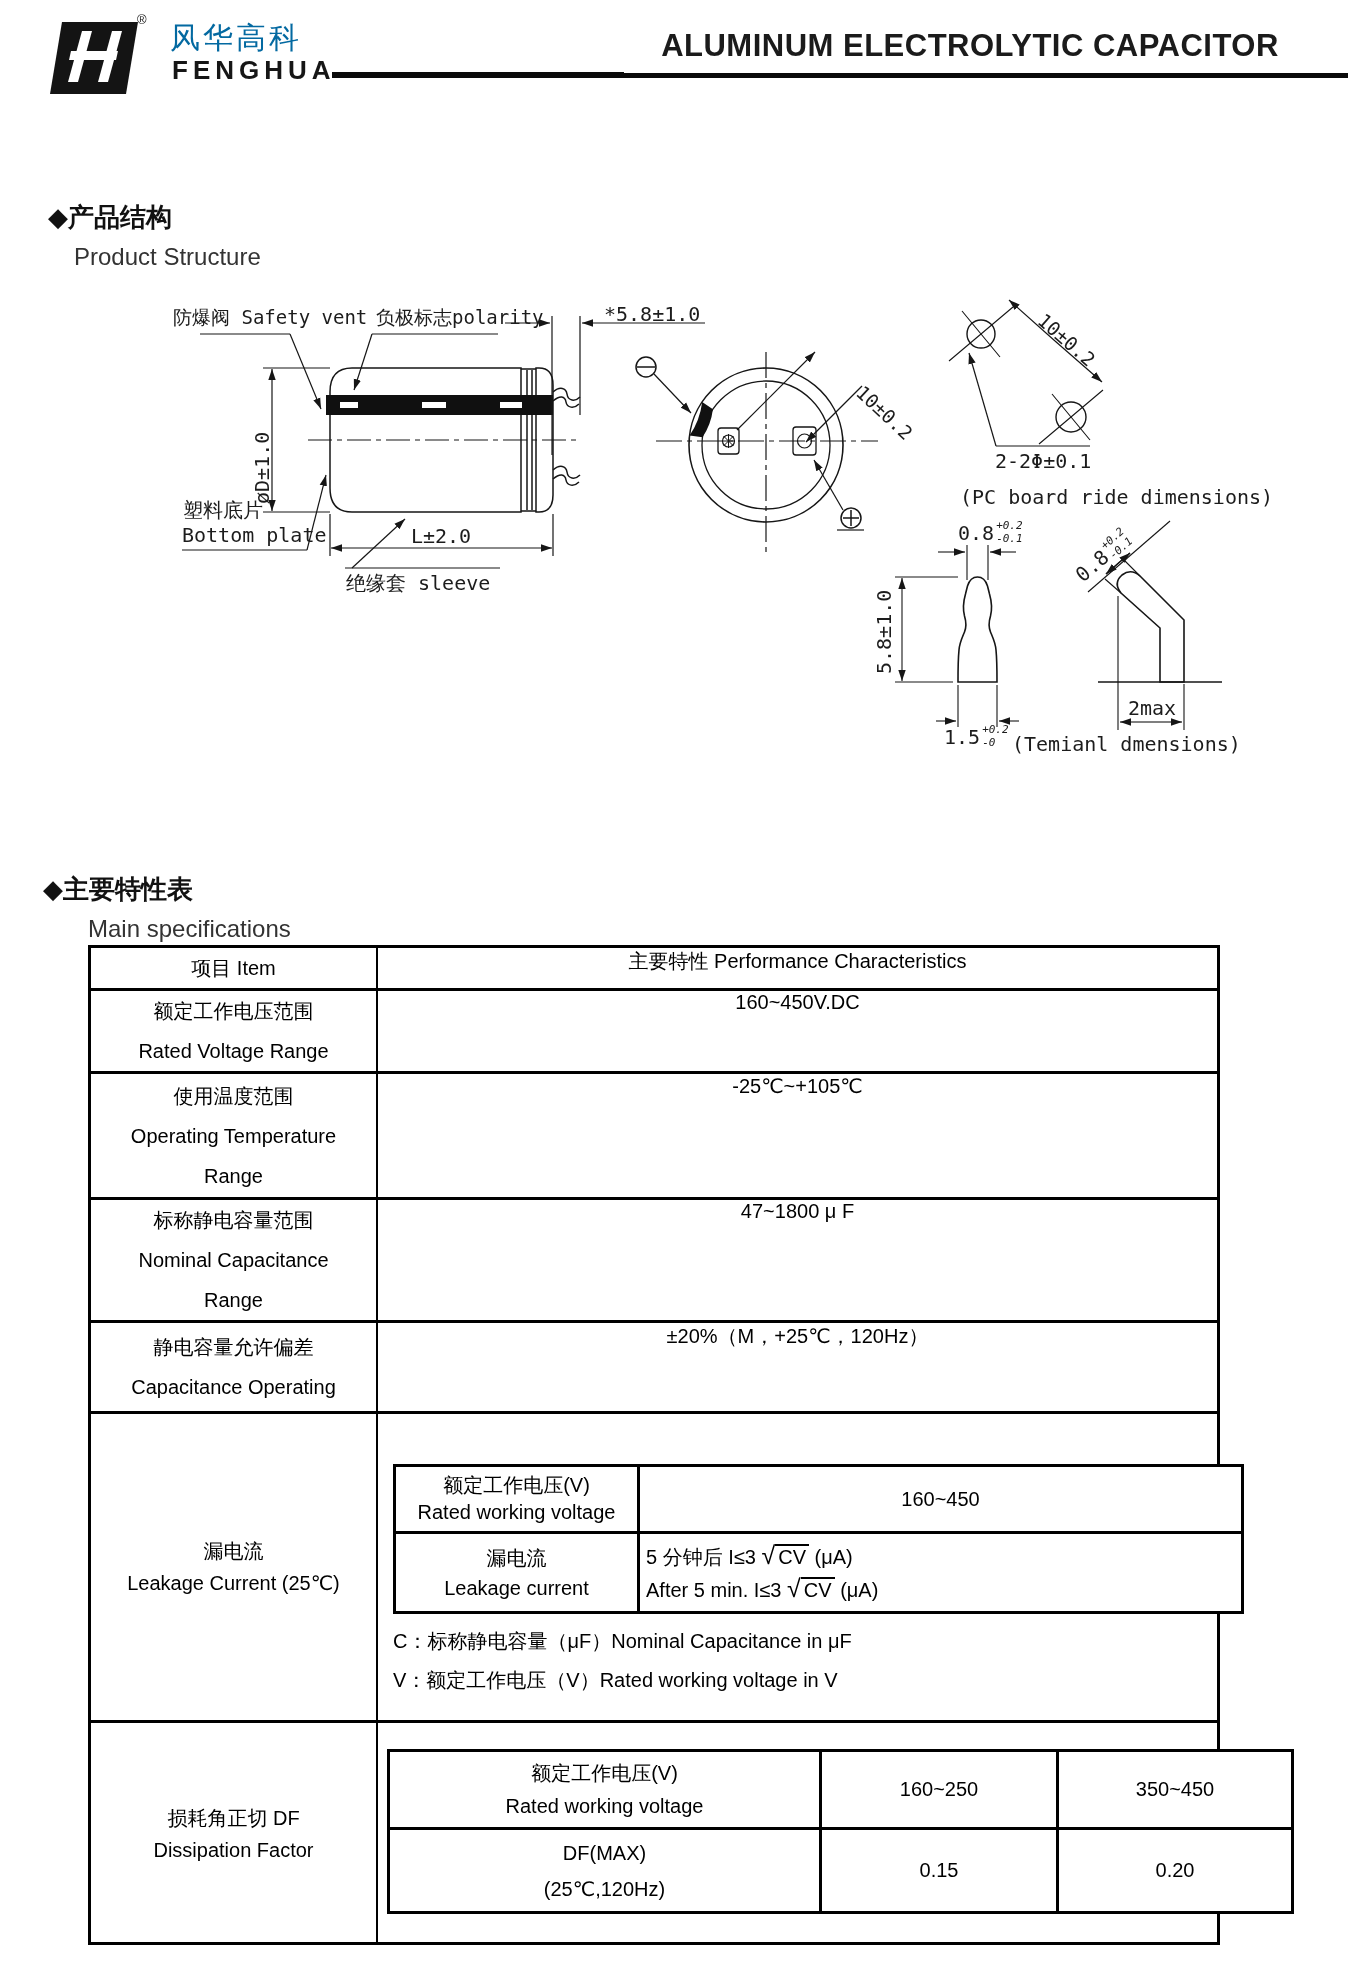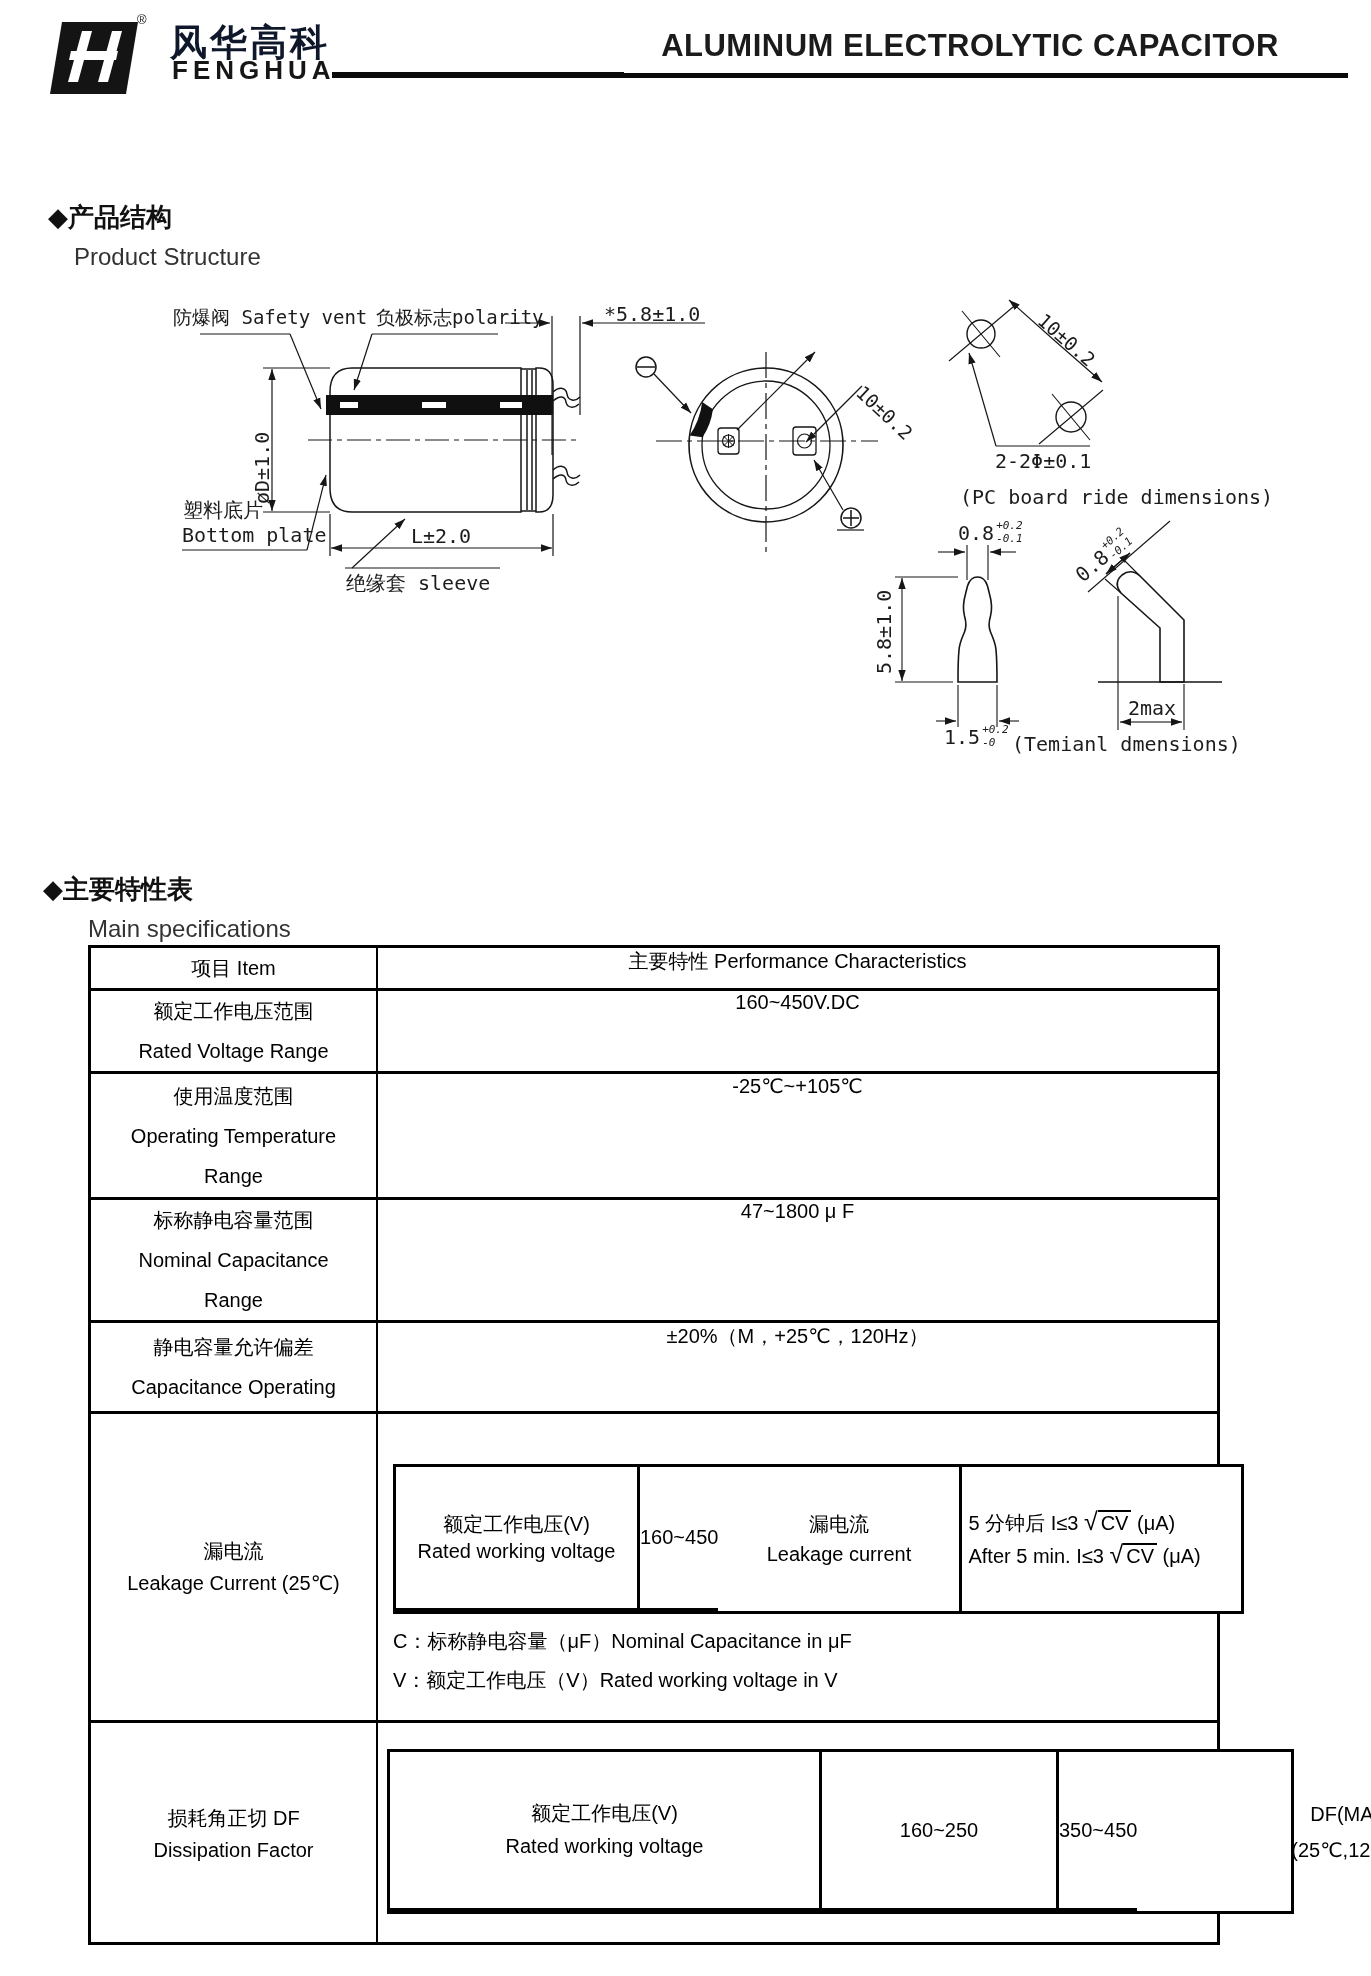--- a/index.html
+++ b/index.html
@@ -6,21 +6,21 @@
   html,body { background:#888; }
   .page {
     position: relative; width: 1371px; height: 1976px;
     background: #ffffff; color:#000;
     font-family: "Liberation Sans", "DejaVu Sans", sans-serif;
     overflow: hidden; margin: 0 auto;
   }
   .abs { position:absolute; }
 
   
-  .brand-cn { font-size:37px; font-weight:700; letter-spacing:3px; color:#0f172a; }
+  .brand-cn { font-size:30px; font-weight:400; letter-spacing:3px; color:#0369a1; }
   .brand-en { font-size:26px; font-weight:700; letter-spacing:5px; color:#161616; }
   .reg { font-size:13px; color:#161616; }
   .doc-title { font-size:31px; font-weight:700; color:#1b1b1b; letter-spacing:0.5px; text-align:center; }
   .rule { background:#0a0a0a; }
 
   
   .h-cn { font-size:26px; font-weight:700; color:#111; }
   .h-en { font-size:24px; color:#333; }
 
   
@@ -39,21 +39,21 @@
   }
   .trow { display:flex; border-bottom:3px solid #000; }
   .trow:last-child { border-bottom:none; }
   .c-item { flex:0 0 287px; border-right:2px solid #000; display:flex; flex-direction:column; align-items:center; justify-content:center; text-align:center; }
   .c-item .ln { line-height:40px; }
   .c-item .ln.tight { line-height:32px; }
   .c-val { flex:1; display:flex; align-items:flex-start; justify-content:center; text-align:center; position:relative; }
   .hdr .c-item, .hdr .c-val { font-size:20px; }
 
   
-  .inner { position:absolute; border:3px solid #000; display:flex; background:#fff; }
+  .inner { position:absolute; border:3px solid #000; display:flex; flex-direction:column; background:#fff; }
   .inner .irow { display:flex; flex:1; border-bottom:3px solid #000; }
   .inner .irow:last-child { border-bottom:none; }
   .icell { display:flex; flex-direction:column; align-items:center; justify-content:center; text-align:center; }
   .icell .ln { line-height:30px; }
   .ilabel { border-right:3px solid #000; }
   .formula-cell { align-items:flex-start; justify-content:center; padding-left:6px; }
   .formula { line-height:31px; white-space:nowrap; }
   .radical { font-size:25px; }
   .radicand { border-top:2px solid #000; padding:0 3px; }
   .note { position:absolute; font-size:20px; white-space:nowrap; }
@@ -334,20 +334,23 @@
               </div>
             <div class="icell" style="flex:1">
                 <span>350~450</span>
               </div>
           </div>
           <div class="irow" style="flex:1">
             <div class="icell ilabel" style="flex:0 0 432px">
               <span class="ln" style="line-height:36px">DF(MAX)</span>
               <span class="ln" style="line-height:36px">(25℃,120Hz)</span>
             </div>
+            <div class="icell ilabel" style="flex:0 0 237px">
+                <span>0.15</span>
+              </div>
             <div class="icell" style="flex:1">
                 <span>0.20</span>
               </div>
           </div>
         </div>
       </div>
     </div>
 
   </div>
 </div>

